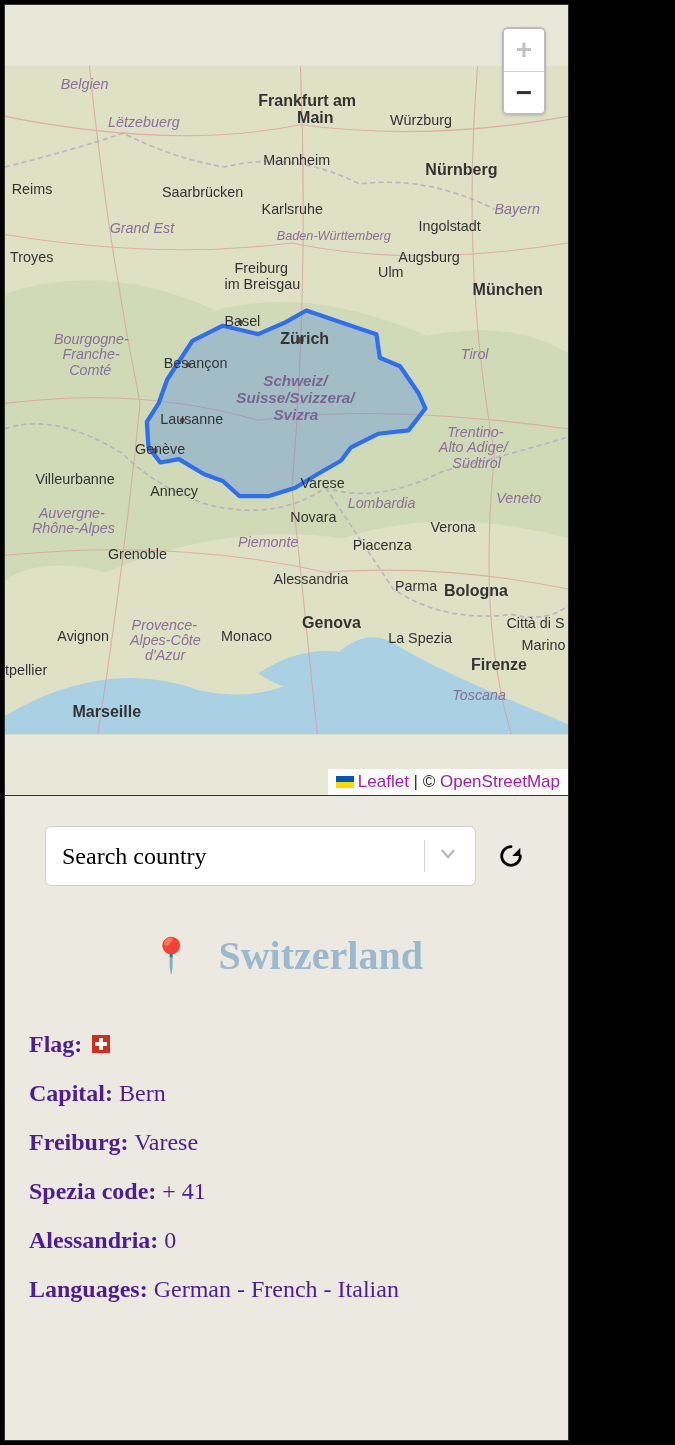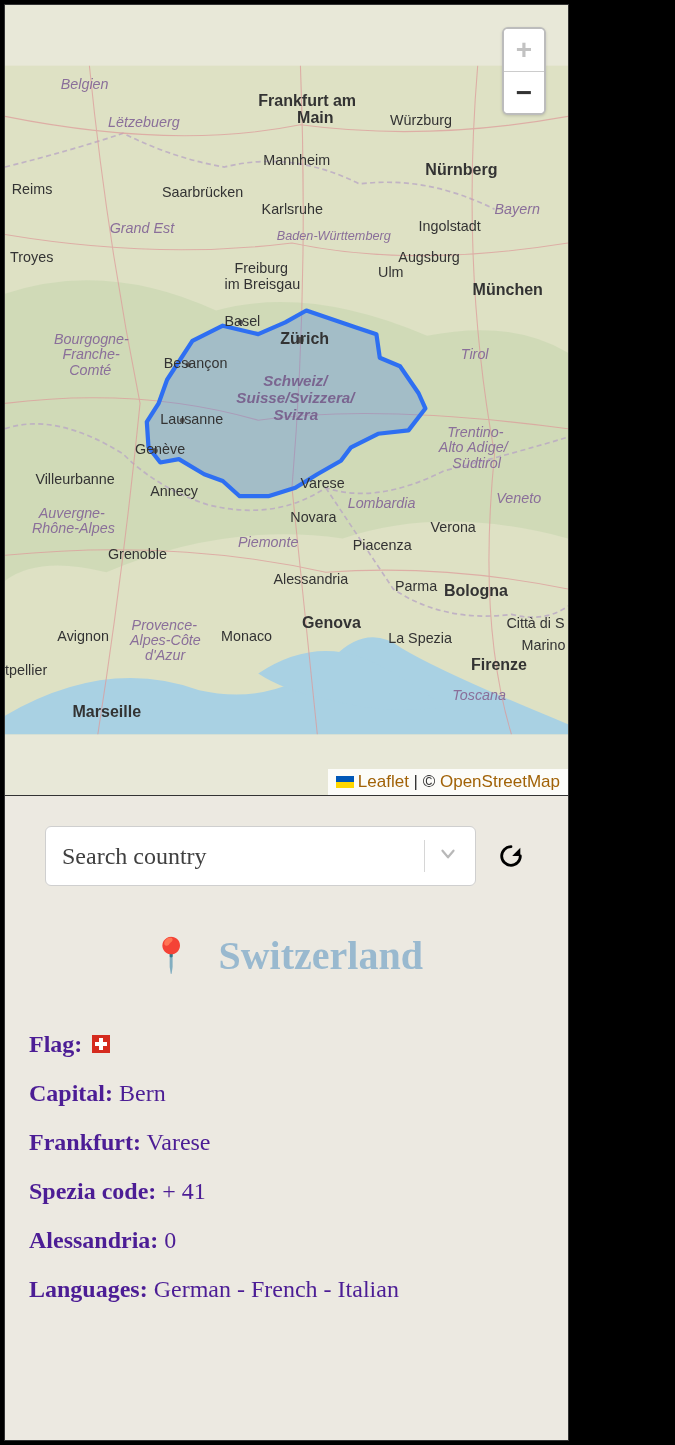--- a/index.html
+++ b/index.html
@@ -6,25 +6,25 @@
   html, body { width: 675px; height: 1445px; font-family: Georgia, 'Times New Roman', serif; background: #000; }
   .app { width: 573px; height: 1445px; background: #000; padding: 4px; display: flex; flex-direction: column; }
   .map-pane { position: relative; width: 100%; height: 792px; background: #e8e8d8; border: 1px solid #333; overflow: hidden; }
   .map-svg { position: absolute; top: 0; left: 0; width: 100%; height: 100%; }
   .zoom-ctrl { position: absolute; top: 22px; right: 22px; width: 44px; border: 2px solid #bcbcbc; border-radius: 6px; overflow: hidden; background: #fff; box-shadow: 0 1px 3px rgba(0,0,0,.15); }
   .zoom-btn { width: 100%; height: 42px; display: flex; align-items: center; justify-content: center; font-size: 28px; font-weight: bold; color: #333; background: #fff; cursor: pointer; user-select: none; font-family: Arial, sans-serif; }
   .zoom-btn.disabled { color: #c2c2c2; cursor: default; }
   .zoom-btn + .zoom-btn { border-top: 1px solid #ccc; }
   .attrib { position: absolute; bottom: 0; right: 0; background: rgba(255,255,255,.85); padding: 3px 8px; font-size: 17px; font-family: Arial, Helvetica, sans-serif; color: #333; }
   .attrib .flag { display: inline-block; width: 18px; height: 12px; vertical-align: -1px; background: linear-gradient(to bottom, #0057b7 0%, #0057b7 50%, #ffd700 50%, #ffd700 100%); margin-right: 4px; }
-  .attrib a { color: #a16207; text-decoration: none; }
+  .attrib a { color: #a21caf; text-decoration: none; }
   .info-pane { flex: 1; background: #ece9e1; border: 1px solid #333; border-top: none; padding: 30px 22px; }
   .search-row { display: flex; align-items: center; gap: 18px; margin: 0 18px 46px 18px; }
   .select { flex: 1; height: 60px; background: #fff; border: 1px solid #cfcfcf; border-radius: 6px; display: flex; align-items: center; padding: 0 16px; }
-  .select-placeholder { flex: 1; color: #404040; font-size: 24px; font-family: Georgia, serif; }
+  .select-placeholder { flex: 1; color: #000000; font-size: 24px; font-family: Georgia, serif; }
   .select-sep { width: 1px; height: 32px; background: #d6d6d6; margin: 0 12px; }
   .select-caret { color: #b8b8b8; }
   .refresh-btn { width: 34px; height: 34px; display: flex; align-items: center; justify-content: center; cursor: pointer; color: #111; }
   .title { text-align: center; font-size: 40px; font-weight: bold; margin-bottom: 52px; }
   .title .pin { font-size: 34px; vertical-align: 2px; }
   .title .country { color: #99b9cf; margin-left: 26px; }
   .fields { padding: 0 2px; }
   .field { font-size: 24px; color: #4c1d95; margin-bottom: 22px; font-family: Georgia, serif; }
   .field b { font-weight: bold; }
   .flag-ch { display: inline-block; width: 18px; height: 18px; background: #d52b1e; position: relative; vertical-align: -1px; margin-left: 4px; }
@@ -162,20 +162,20 @@
     </div>
   </div>
 
   <div class="title">
     <span class="pin">📍</span><span class="country">Switzerland</span>
   </div>
 
   <div class="fields">
     <div class="field"><b>Flag:</b> <span class="flag-ch"></span></div>
     <div class="field"><b>Capital:</b> <span>Bern</span></div>
-    <div class="field"><b>Frankfurt:</b> <span>Varese</span></div>
+    <div class="field"><b>Freiburg:</b> <span>Varese</span></div>
     <div class="field"><b>Spezia code:</b> <span>+ 41</span></div>
     <div class="field"><b>Alessandria:</b> <span>0</span></div>
     <div class="field"><b>Languages:</b> <span>German - French - Italian</span></div>
   </div>
 </div>
 
 </div>
 
 </body></html>

